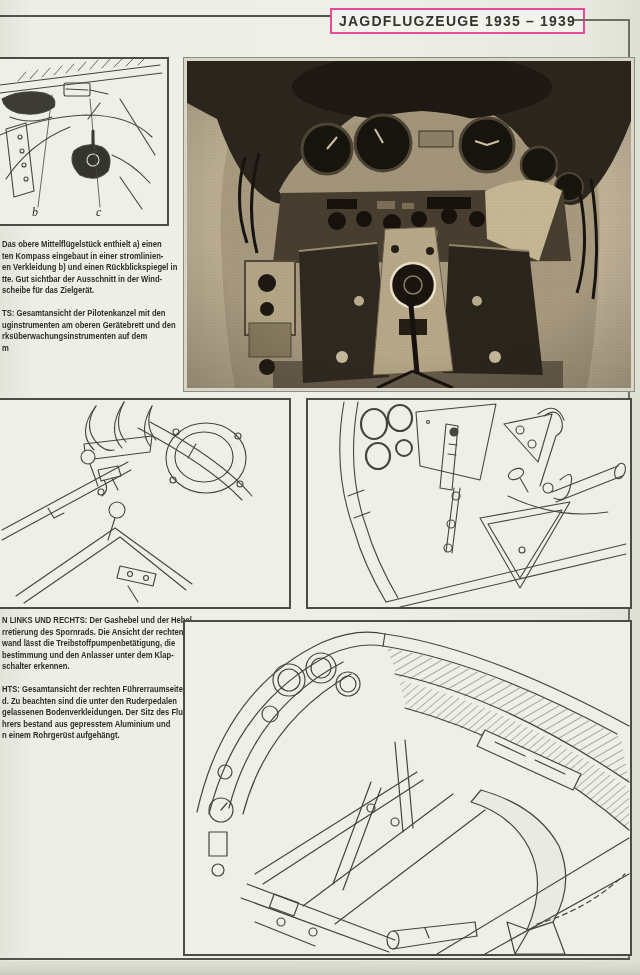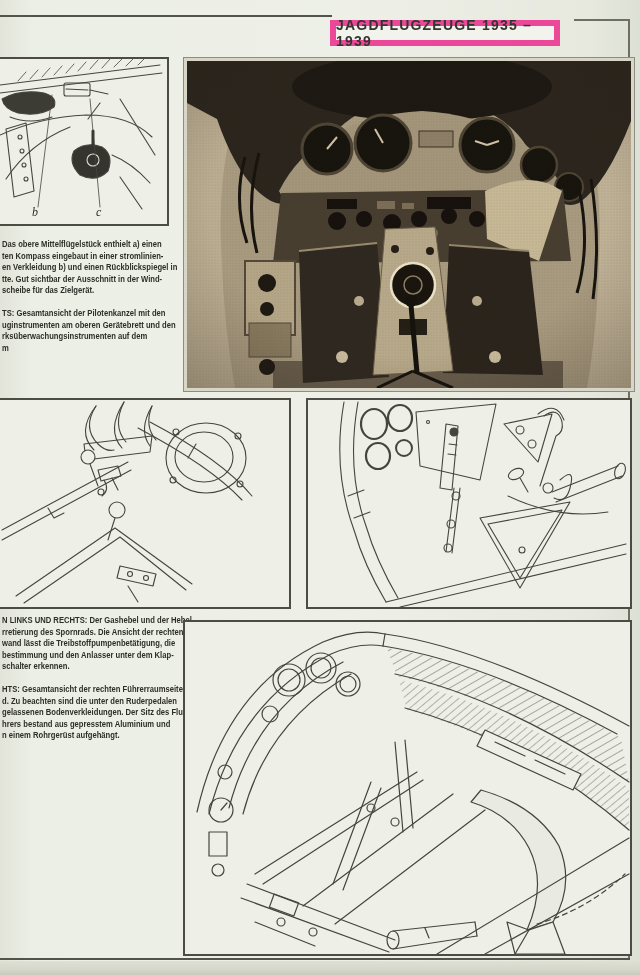--- a/index.html
+++ b/index.html
@@ -3,22 +3,22 @@
 <meta charset="utf-8">
 <style>
   html,body{margin:0;padding:0}
   body{
     width:640px;height:975px;position:relative;overflow:hidden;
     background:linear-gradient(90deg,#e2e4d9 0,#ecefe6 5%,#eef0e7 55%,#e7e9df 92%,#dde0d4 100%);
     font-family:"Liberation Sans",sans-serif;
   }
   .rule{position:absolute;background:#53534b}
   .title-box{
-    position:absolute;left:330px;top:20px;width:230px;height:26px;
-    border:6px solid #ec4899;background:#f2f3ed;box-sizing:border-box;
+    position:absolute;left:330px;top:8px;width:255px;height:26px;
+    border:2px solid #ec4899;background:#f2f3ed;box-sizing:border-box;
     display:flex;align-items:center;justify-content:center;
     font-size:14px;font-weight:bold;letter-spacing:1.2px;color:#35352f;
   }
   .figbox{
     position:absolute;background:#eef0e8;border:2px solid #4c4c45;box-sizing:border-box;overflow:hidden;
   }
   .noleft{border-left:none}
   .photo-box{
     position:absolute;left:183px;top:57px;width:452px;height:335px;
     border:1px solid #8d8d83;background:#d8d6c7;padding:3px;box-sizing:border-box;

